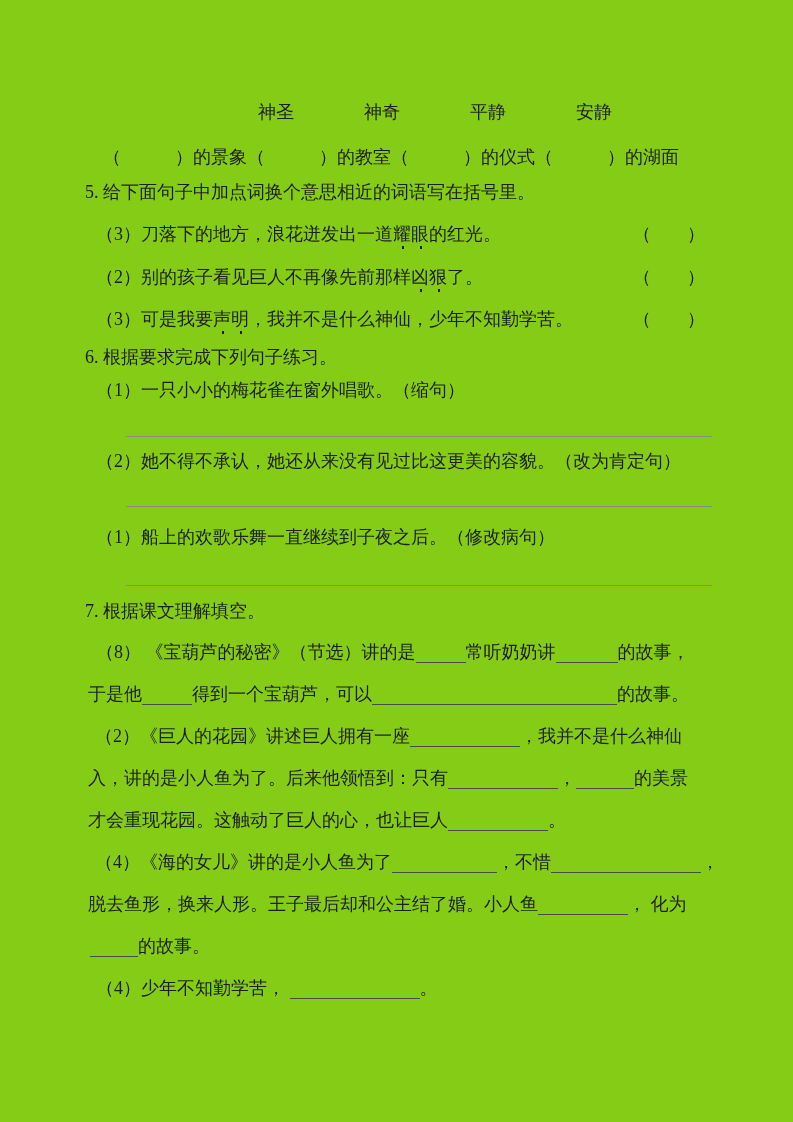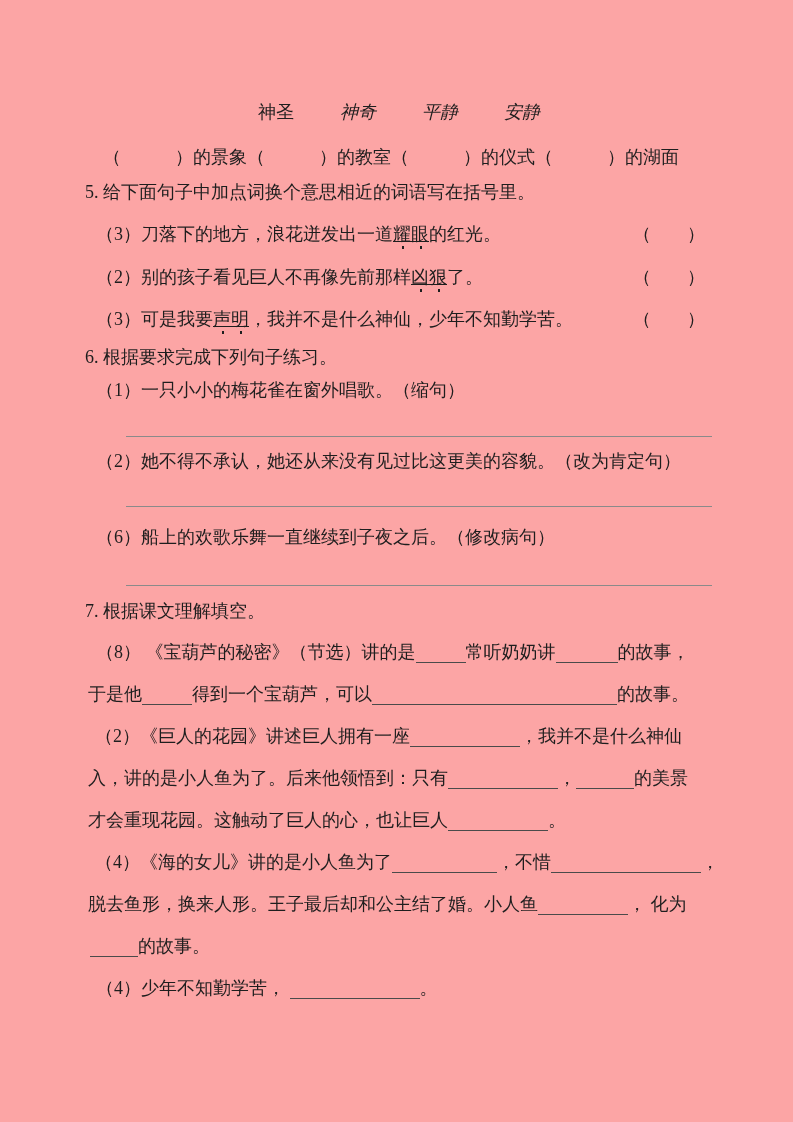--- a/index.html
+++ b/index.html
@@ -1,40 +1,39 @@
 <!DOCTYPE html>
 <html lang="zh"><head>
 <meta charset="utf-8">
 <style>
   html,body{margin:0;padding:0;background:#ffffff;}
   .page{
     position:relative;
     width:793px;height:1122px;
-    background:#fca5a5;
+    background:#84cc16;
     color:#1e1e1e;
     font-family:"Liberation Serif","DejaVu Serif",serif;
     font-size:18px;
     overflow:hidden;
   }
   .ln{
     position:absolute;left:0;width:793px;
     line-height:25px;
     white-space:nowrap;
   }
   
   .wordbank{display:flex;}
-  .wordbank .wb + .wb{margin-left:46px;font-style:italic;}
+  .wordbank .wb + .wb{margin-left:70px;}
   
   .emph{
     background-image:radial-gradient(circle at center,#1e1e1e 1.3px,transparent 1.5px);
     background-size:18px 5px;
     background-repeat:repeat-x;
     background-position:1px 100%;
     padding-bottom:6px;
-    text-decoration:underline;
   }
   
   .ans-paren{position:absolute;left:633px;top:0;}
   
   .ansline{
     position:absolute;left:126px;width:586px;height:0;
     border-top:1px solid #8a8a8a;
   }
   
   .bk{
@@ -87,21 +86,21 @@
     <span>（1）一只小小的梅花雀在窗外唱歌。（缩句）</span>
   </div>
   <div class="ansline" style="top:436px;"></div>
 
   <div class="ln" style="top:449px;padding-left:96px;">
     <span>（2）她不得不承认，她还从来没有见过比这更美的容貌。（改为肯定句）</span>
   </div>
   <div class="ansline" style="top:506px;"></div>
 
   <div class="ln" style="top:525px;padding-left:96px;">
-    <span>（6）船上的欢歌乐舞一直继续到子夜之后。（修改病句）</span>
+    <span>（1）船上的欢歌乐舞一直继续到子夜之后。（修改病句）</span>
   </div>
   <div class="ansline" style="top:585px;"></div>
 
   <div class="ln" style="top:599px;padding-left:85px;">
     <span>7. 根据课文理解填空。</span>
   </div>
 
   <div class="ln" style="top:640px;padding-left:96px;">
     <span>（8） 《宝葫芦的秘密》（节选）讲的是</span><span class="bk" style="width:50px;"></span><span>常听奶奶讲</span><span class="bk" style="width:62px;"></span><span>的故事，</span>
   </div>

